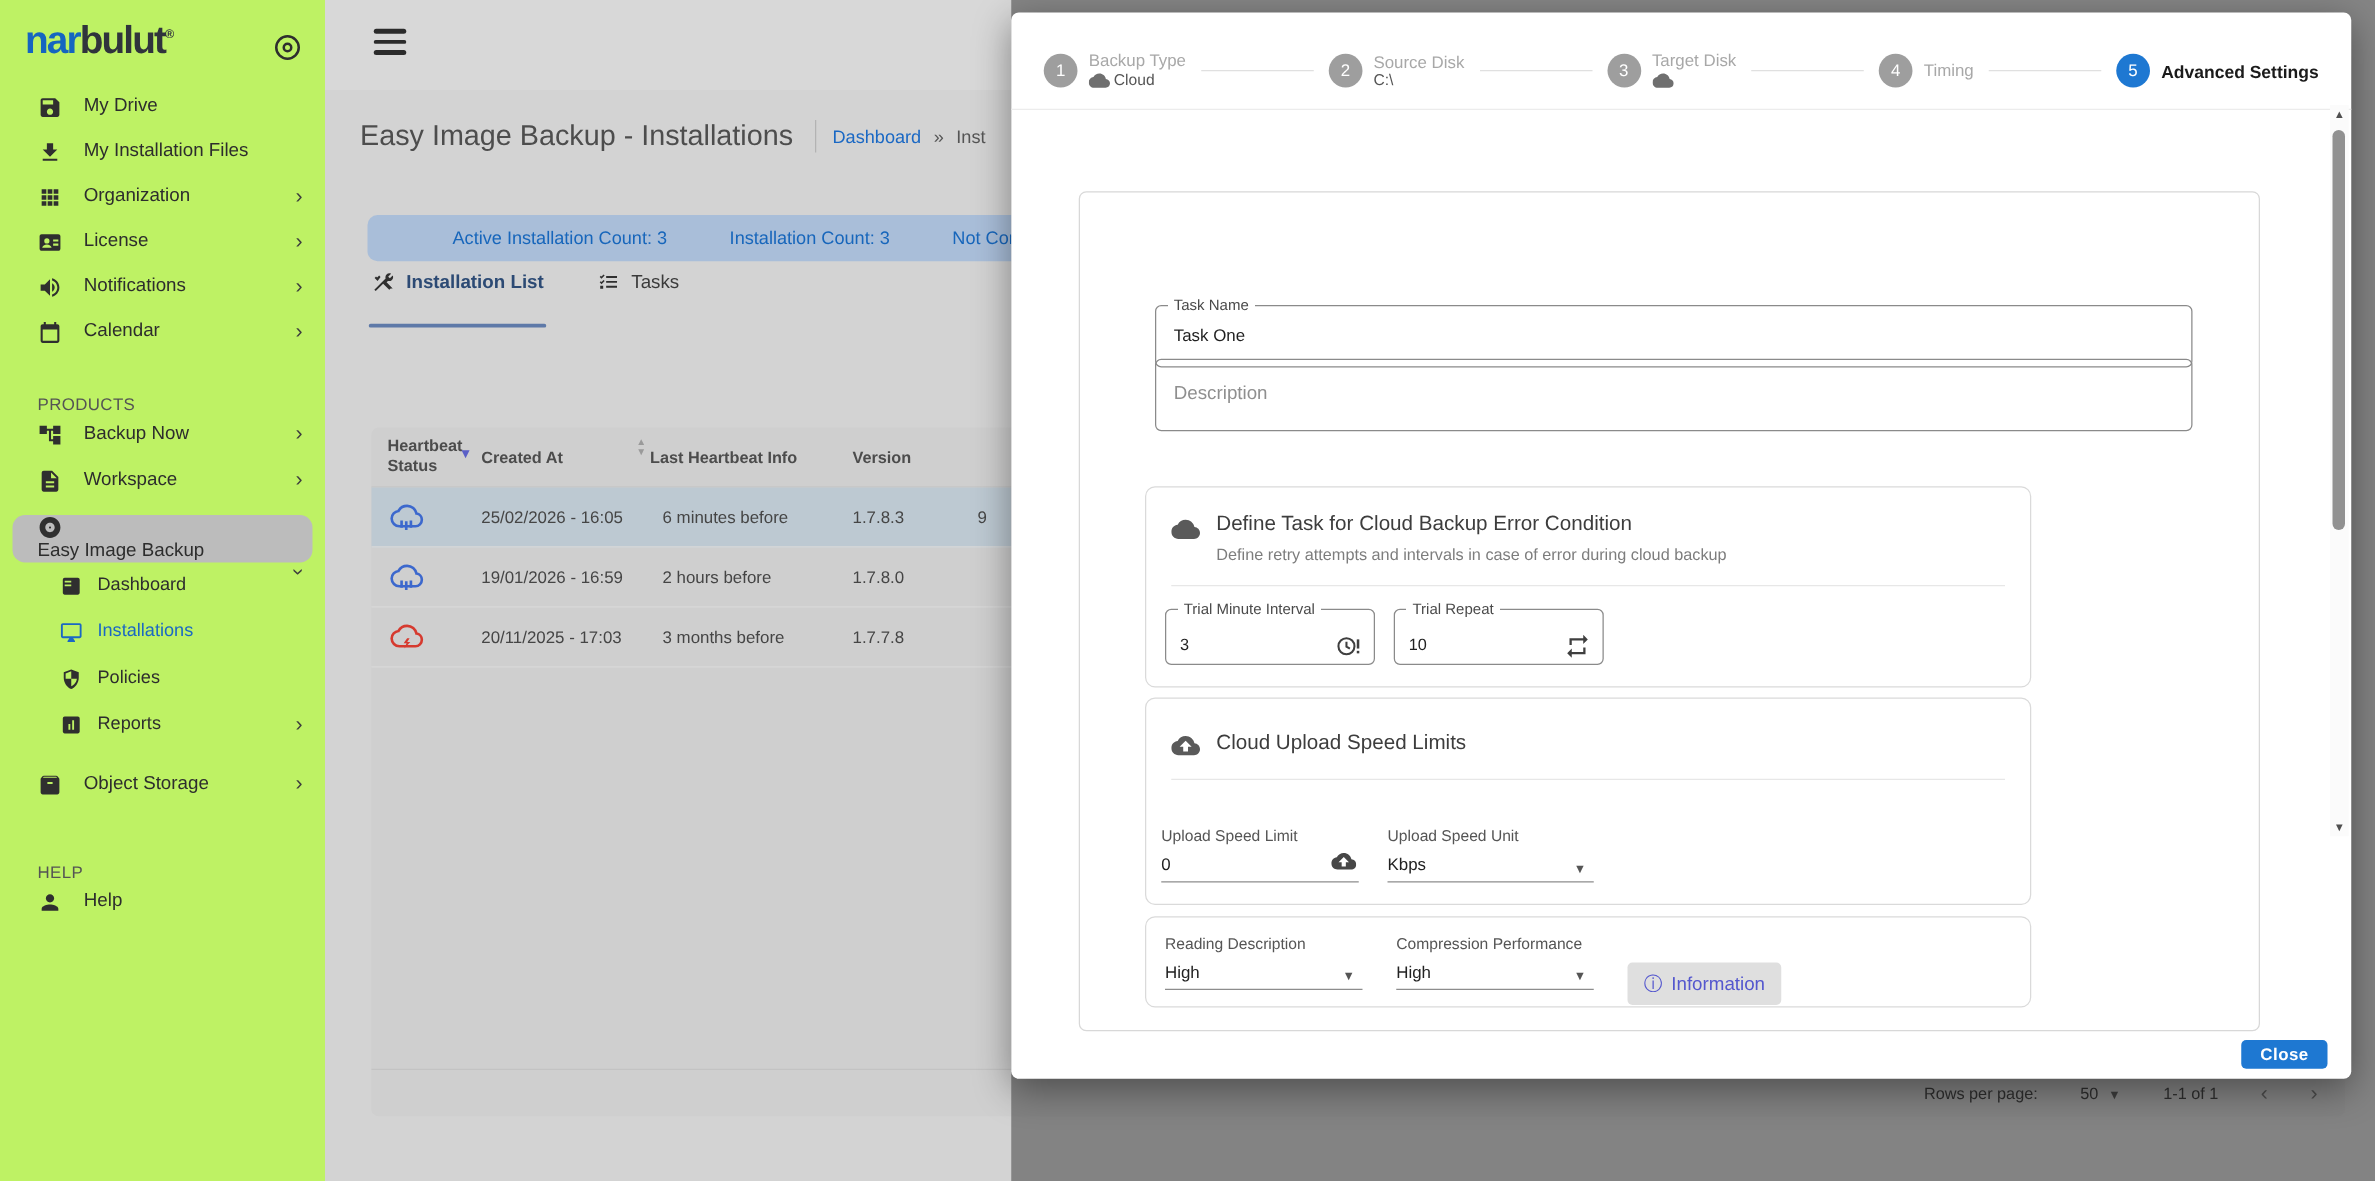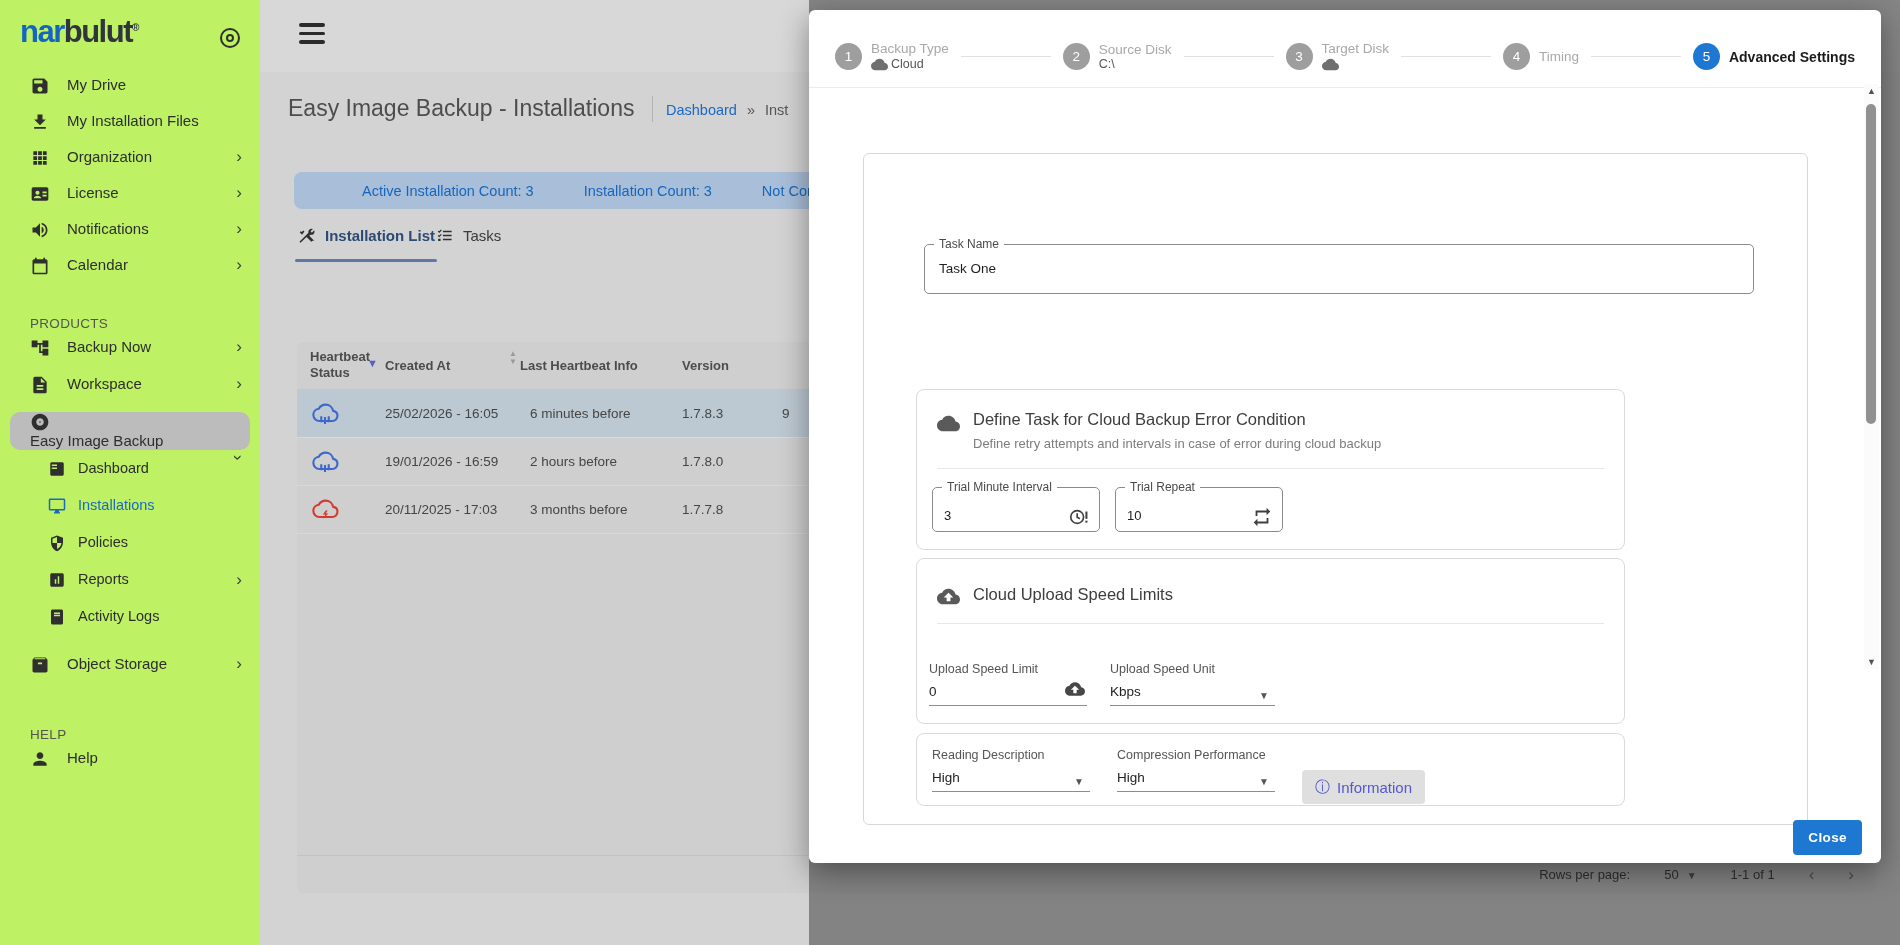--- a/index.html
+++ b/index.html
@@ -30,21 +30,21 @@
   
   .topbar { position:absolute; left:260px; top:0; width:1640px; height:72px; background:#d8d8d8; }
   .hamburger { position:absolute; left:299px; top:23px; width:26px; height:22px; cursor:pointer; }
   .hamburger div { height:3.5px; background:#2b2b2b; border-radius:2px; margin-bottom:5px; }
   .page-title { position:absolute; left:288px; top:95px; font-size:23px; color:#4d4d4d; }
   .crumb-sep-line { position:absolute; left:652px; top:96px; width:1px; height:26px; background:#b3b3b3; }
   .breadcrumb { position:absolute; left:666px; top:102px; font-size:14.5px; color:#555; display:flex; gap:10px; align-items:center; }
   .breadcrumb .home { color:#1a68c4; cursor:pointer; }
   .infobar { position:absolute; left:294px; top:172px; width:580px; height:37px; background:#a9bed9; border-radius:8px; display:flex; align-items:center; padding-left:68px; gap:50px; overflow:hidden; }
   .infobar span { font-size:14.5px; color:#1766bb; white-space:nowrap; }
-  .tabs { position:absolute; left:297px; top:226px; display:flex; }
+  .tabs { position:absolute; left:297px; top:216px; display:flex; gap:42px; }
   .tab { display:flex; align-items:center; gap:9px; font-size:15px; cursor:pointer; }
   .tab .ic { width:19px; height:19px; }
   .tab.on { color:#2c4a74; font-weight:bold; }
   .tab.off { color:#3a3a3a; }
   .tab-underline { position:absolute; left:295px; top:259px; width:142px; height:3px; background:#5e79a8; border-radius:2px; }
 
   
   .card { position:absolute; left:297px; top:342px; width:1579px; height:551px; background:#cfcfcf; border-radius:6px; overflow:hidden; }
   .th { position:absolute; font-size:13px; color:#4c4c4c; font-weight:bold; }
   .thead { position:absolute; top:0; left:0; right:0; height:48px; border-bottom:1px solid #c6c6c6; }
@@ -92,21 +92,21 @@
   .mini legend { font-size:11.5px; }
   .mini .mval { position:absolute; left:11px; top:14px; font-size:13px; color:#222; }
   .mini .micon { position:absolute; right:9px; top:12px; width:22px; height:22px; }
   .ul-field { position:absolute; }
   .ul-label { font-size:12.5px; color:#555; }
   .ul-value { margin-top:8px; font-size:13.5px; color:#222; height:22px; }
   .ul-line { border-bottom:1px solid #8d8d8d; }
   .ul-caret { position:absolute; right:6px; bottom:8px; font-size:10px; color:#555; }
   .ul-icon { position:absolute; right:2px; bottom:6px; width:20px; height:20px; }
   .info-btn { position:absolute; left:385px; top:36px; height:34px; padding:0 13px; background:#dfdfdf; border-radius:4px; display:flex; align-items:center; gap:7px; color:#5457ce; font-size:15px; cursor:pointer; }
-  .close-btn { position:absolute; right:19px; bottom:8px; height:35px; padding:0 15px; background:#1e78d2; color:#fff; border:none; border-radius:4px; font-size:13.5px; font-weight:bold; letter-spacing:.4px; cursor:pointer; font-family:"Liberation Sans",sans-serif; }
+  .close-btn { position:absolute; right:19px; bottom:8px; height:23px; padding:0 15px; background:#1e78d2; color:#fff; border:none; border-radius:4px; font-size:13.5px; font-weight:bold; letter-spacing:.4px; cursor:pointer; font-family:"Liberation Sans",sans-serif; }
 
   .m-scroll { position:absolute; right:2px; top:74px; width:15px; height:585px; background:#fbfbfb; }
   .m-scroll .sb-up { position:absolute; top:2px; left:0; right:0; text-align:center; font-size:9px; color:#4f4f4f; cursor:pointer; }
   .m-scroll .sb-dn { position:absolute; bottom:2px; left:0; right:0; text-align:center; font-size:9px; color:#4f4f4f; cursor:pointer; }
   .m-scroll .sb-thumb { position:absolute; left:2px; top:20px; width:10px; height:320px; background:#919191; border-radius:6px; cursor:grab; }
 </style>
 </head>
 <body>
 
 <div id="app">
@@ -230,28 +230,20 @@
           <span>Policies</span>
         </div>
         <div class="s-item sub">
           <span class="ic">
               <svg viewBox="0 0 24 24">
                 <path d="M19 3H5c-1.1 0-2 .9-2 2v14c0 1.1.9 2 2 2h14c1.1 0 2-.9 2-2V5c0-1.1-.9-2-2-2zm-8 14H9v-6h2v6zm4 0h-2V7h2v10z"></path>
               </svg>
             </span>
           <span>Reports</span>
           <span class="chev">›</span>
-        </div>
-        <div class="s-item sub">
-          <span class="ic">
-              <svg viewBox="0 0 24 24">
-                <path d="M18 2H6c-1.1 0-2 .9-2 2v16c0 1.1.9 2 2 2h12c1.1 0 2-.9 2-2V4c0-1.1-.9-2-2-2zm-2 6H8V6h8v2zm0 3H8V9h8v2z"></path>
-              </svg>
-            </span>
-          <span>Activity Logs</span>
         </div>
       </div>
 
       <div class="s-item" style="margin-top:10px">
         <span class="ic">
             <svg viewBox="0 0 24 24">
               <path d="M20.54 5.23l-1.39-1.68C18.88 3.21 18.47 3 18 3H6c-.47 0-.88.21-1.16.55L3.46 5.23C3.17 5.57 3 6.02 3 6.5V19c0 1.1.9 2 2 2h14c1.1 0 2-.9 2-2V6.5c0-.48-.17-.93-.46-1.27zM14.5 11h-5V9h5v2zM5.12 5l.81-1h12l.94 1H5.12z"></path>
             </svg>
           </span>
         <span>Object Storage</span>
@@ -427,20 +419,23 @@
       </div>
     </div>
 
     <div class="form-card">
 
       <fieldset class="outl taskname">
         <legend>Task Name</legend>
         <div class="fval" style="top:10px">Task One</div>
       </fieldset>
 
+      <div class="desc-box">
+        <div class="ph">Description</div>
+      </div>
 
       <div class="sec sec1">
         <span class="sec-ic" style="top:22px"><svg viewBox="0 0 24 24">
               <path d="M19.35 10.04C18.67 6.59 15.64 4 12 4 9.11 4 6.6 5.64 5.35 8.04 2.34 8.36 0 10.91 0 14c0 3.31 2.69 6 6 6h13c2.76 0 5-2.24 5-5 0-2.64-2.05-4.78-4.65-4.96z"></path>
             </svg></span>
         <div class="sec-title" style="top:20px">Define Task for Cloud Backup Error Condition</div>
         <div class="sec-sub" style="top:46px">Define retry attempts and intervals in case of error during cloud backup</div>
         <div class="sec-div" style="top:78px"></div>
 
         <fieldset class="outl mini" style="left:15px;top:90px">

